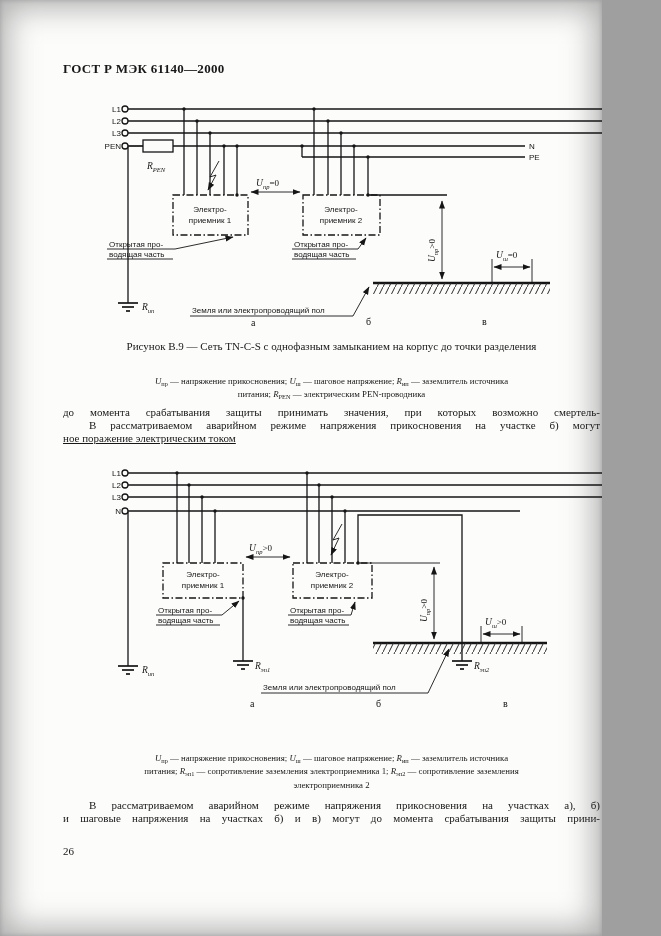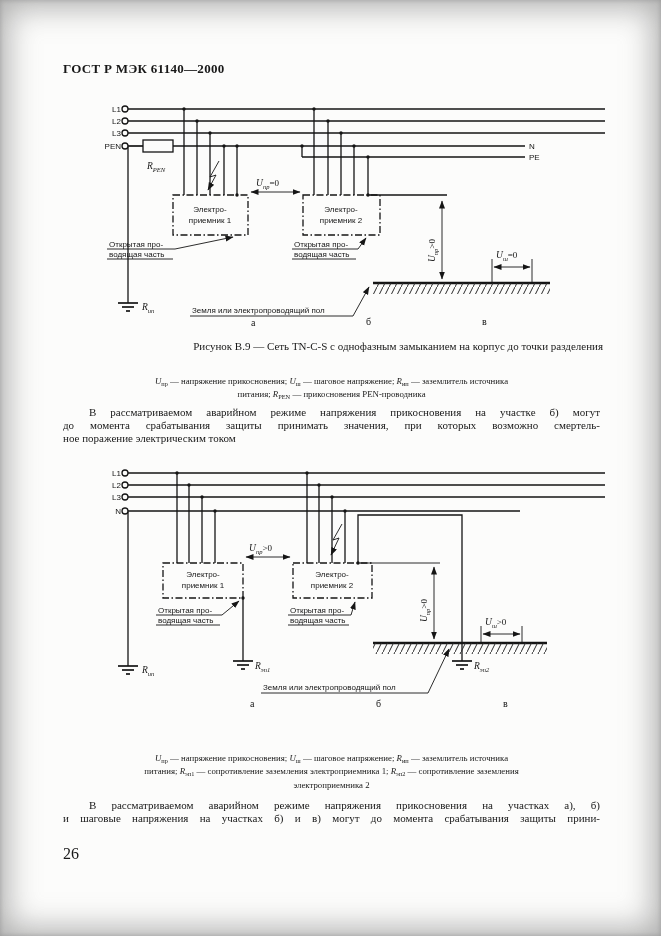--- a/index.html
+++ b/index.html
@@ -1,26 +1,26 @@
 <!DOCTYPE html>
 <html><head>
 <meta charset="utf-8">
 <style>
   html,body{margin:0;padding:0;background:#9f9f9f;}
-  .page{position:relative;width:661px;height:936px;background:#fcfcfb;overflow:hidden;
+  .page{position:relative;width:602px;height:936px;background:#fcfcfb;overflow:hidden;
         box-shadow:inset 0 0 30px 8px rgba(115,115,115,.55), inset 0 0 5px rgba(130,130,130,.5);
         font-family:"Liberation Serif",serif;color:#181818;}
   .hdr{position:absolute;left:63px;top:61px;font-size:13px;font-weight:bold;letter-spacing:.3px;}
-  .cap{position:absolute;left:60px;width:543px;text-align:right;font-size:11px;line-height:13px;}
+  .cap{position:absolute;left:60px;width:543px;text-align:center;font-size:11px;line-height:13px;}
   .legend{position:absolute;left:60px;width:543px;text-align:center;font-size:8.8px;line-height:10.5px;}
   .para{position:absolute;left:63px;width:537px;font-size:11px;line-height:13px;}
   .pline{text-align:justify;text-align-last:justify;}
   .pfirst{text-indent:26px;}
-  .plast{text-align:left;}
-  .pagenum{position:absolute;left:63px;top:845px;font-size:16px;}
+  .plast{text-align:left;text-decoration:underline;}
+  .pagenum{position:absolute;left:63px;top:845px;font-size:11px;}
   .ri{font-style:italic;}
   .rs{font-size:.72em;vertical-align:-.28em;}
   svg{position:absolute;overflow:visible;}
   svg text{font-family:"Liberation Sans",sans-serif;font-size:8px;fill:#151515;}
   .it{font-family:"Liberation Serif",serif;font-style:italic;font-size:9.5px;}
   .rm{font-family:"Liberation Serif",serif;font-size:9px;}
   .sub{font-family:"Liberation Serif",serif;font-size:6.5px;font-style:italic;}
   .zone{font-family:"Liberation Serif",serif;font-size:10px;}
   .w2{stroke:#151515;stroke-width:1.7;fill:none;}
   .w1{stroke:#151515;stroke-width:1.3;fill:none;}
@@ -162,26 +162,26 @@
     <text class="zone" x="271" y="230">б</text>
     <text class="zone" x="387" y="230">в</text>
   </svg>
 
   <div class="cap" style="top:340px">
     <div>Рисунок В.9 — Сеть TN-C-S с однофазным замыканием на корпус до точки разделения</div>
   </div>
 
   <div class="legend" style="top:376px">
     <div><span class="ri">U</span><span class="rs">пр</span><span> — напряжение прикосновения; </span><span class="ri">U</span><span class="rs">ш</span><span> — шаговое напряжение; </span><span class="ri">R</span><span class="rs">ип</span><span> — заземлитель источника</span></div>
-    <div><span>питания; </span><span class="ri">R</span><span class="rs">PEN</span><span> — прикосновения PEN-проводника</span></div>
+    <div><span>питания; </span><span class="ri">R</span><span class="rs">PEN</span><span> — электрическим PEN-проводника</span></div>
   </div>
 
   <div class="para" style="top:406px">
+    <div class="pline">до момента срабатывания защиты принимать значения, при которых возможно смертель-</div>
     <div class="pline pfirst">В рассматриваемом аварийном режиме напряжения прикосновения на участке б) могут</div>
-    <div class="pline">до момента срабатывания защиты принимать значения, при которых возможно смертель-</div>
     <div class="plast">ное поражение электрическим током</div>
   </div>
 
   <svg style="left:95px;top:460px;" width="515" height="252" viewBox="0 0 515 252">
     <defs>
       <marker id="ar2" markerWidth="9" markerHeight="8" refX="7.5" refY="3" orient="auto-start-reverse" markerUnits="userSpaceOnUse">
           <path d="M0,0L8,3L0,6Z" fill="#151515"></path>
         </marker>
       <pattern id="h2" width="6" height="12" patternUnits="userSpaceOnUse">
           <path d="M0,12L6,0" stroke="#2a2a2a" stroke-width="1"></path>

